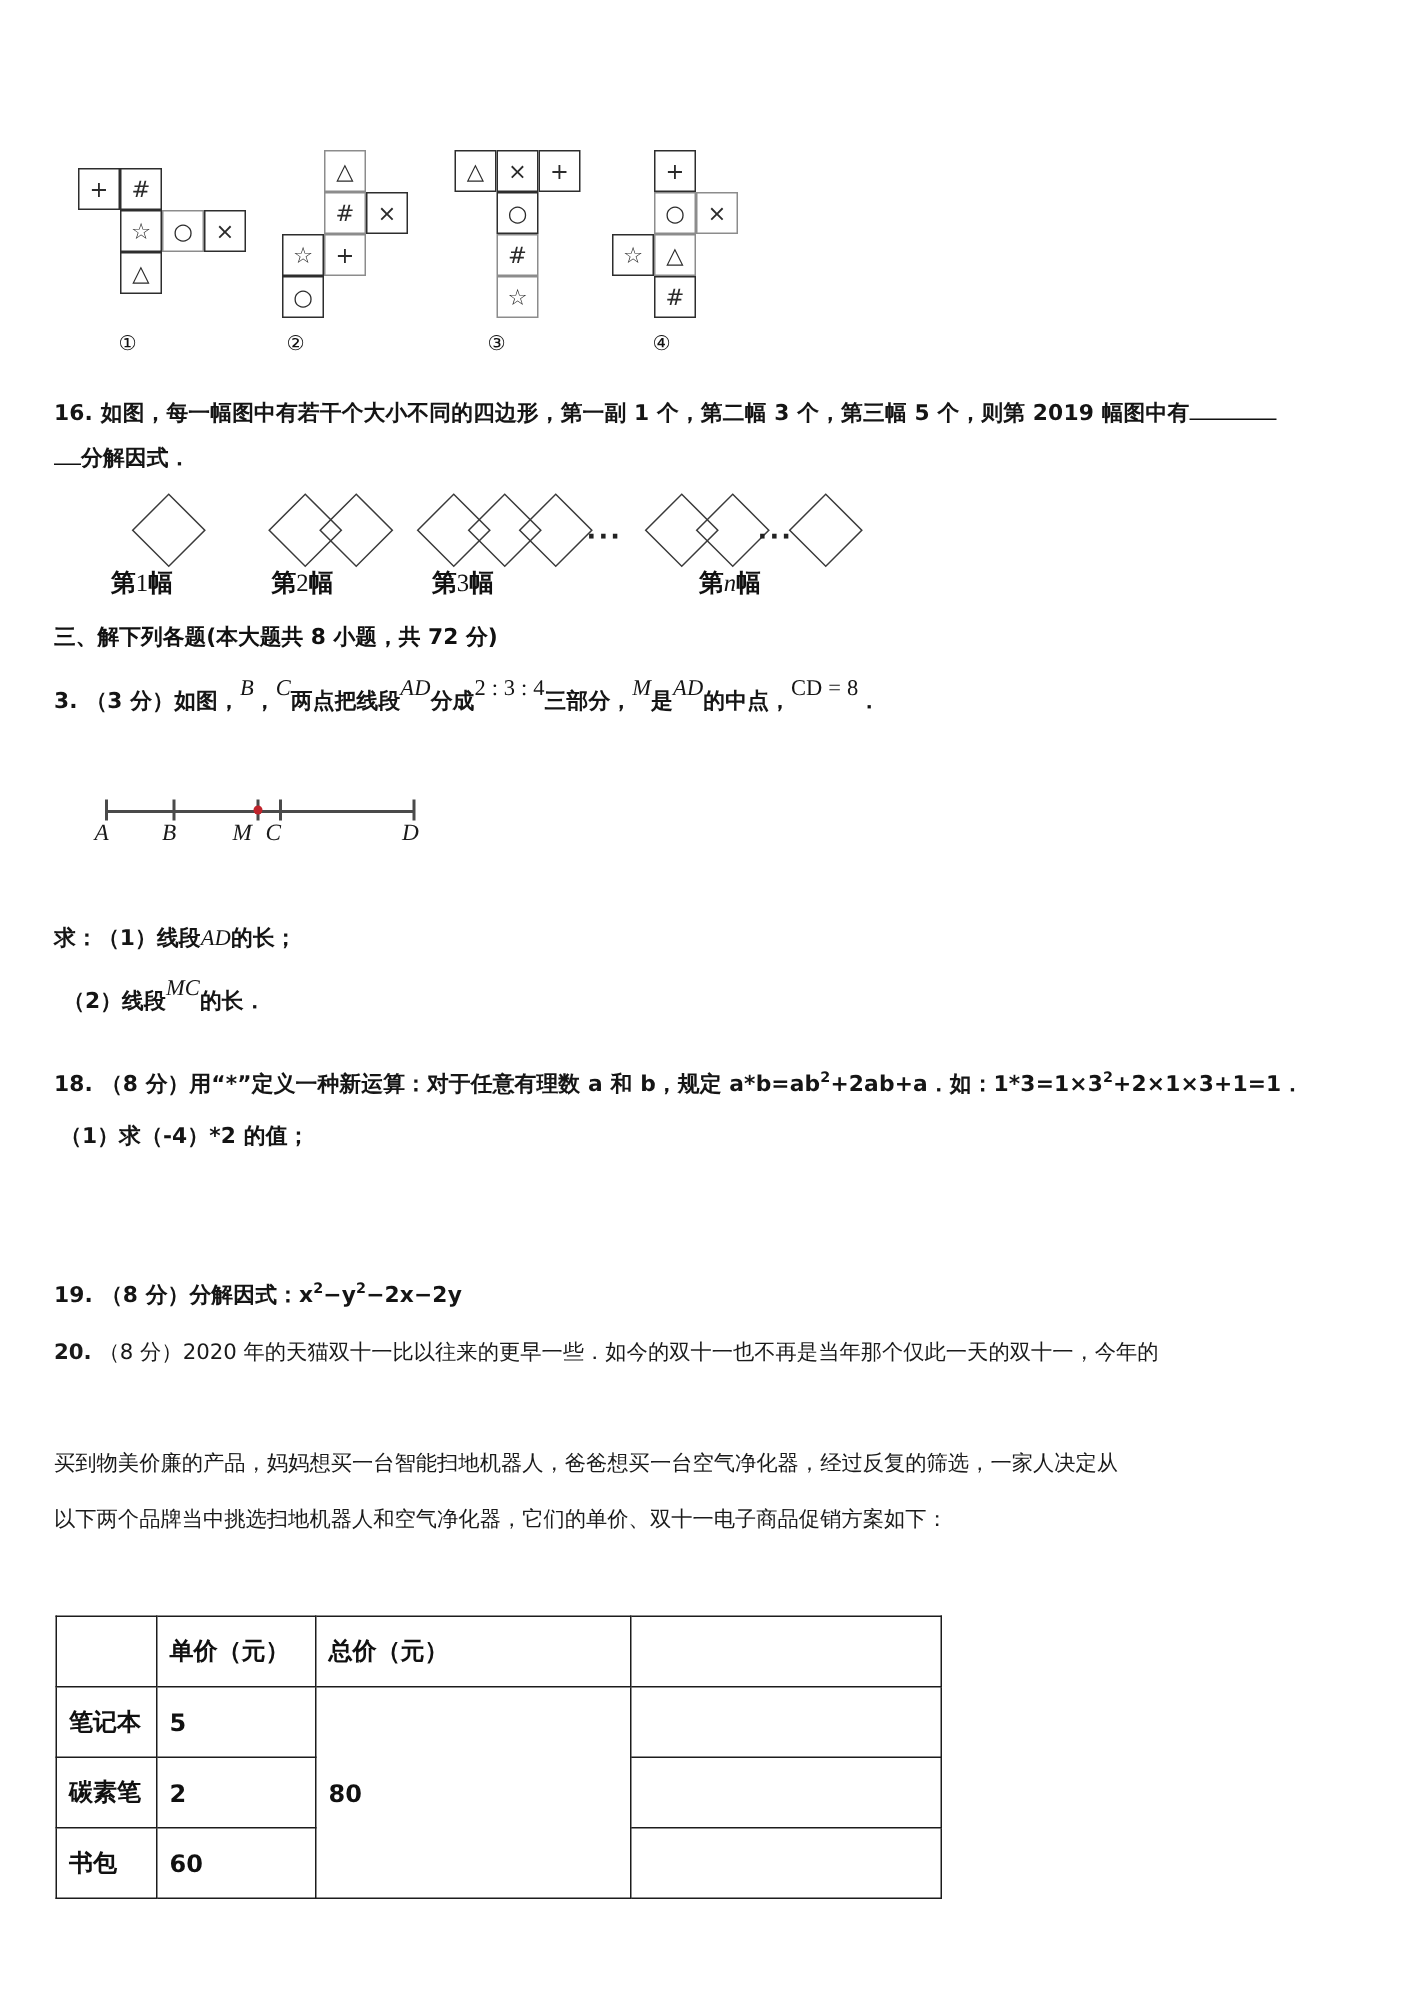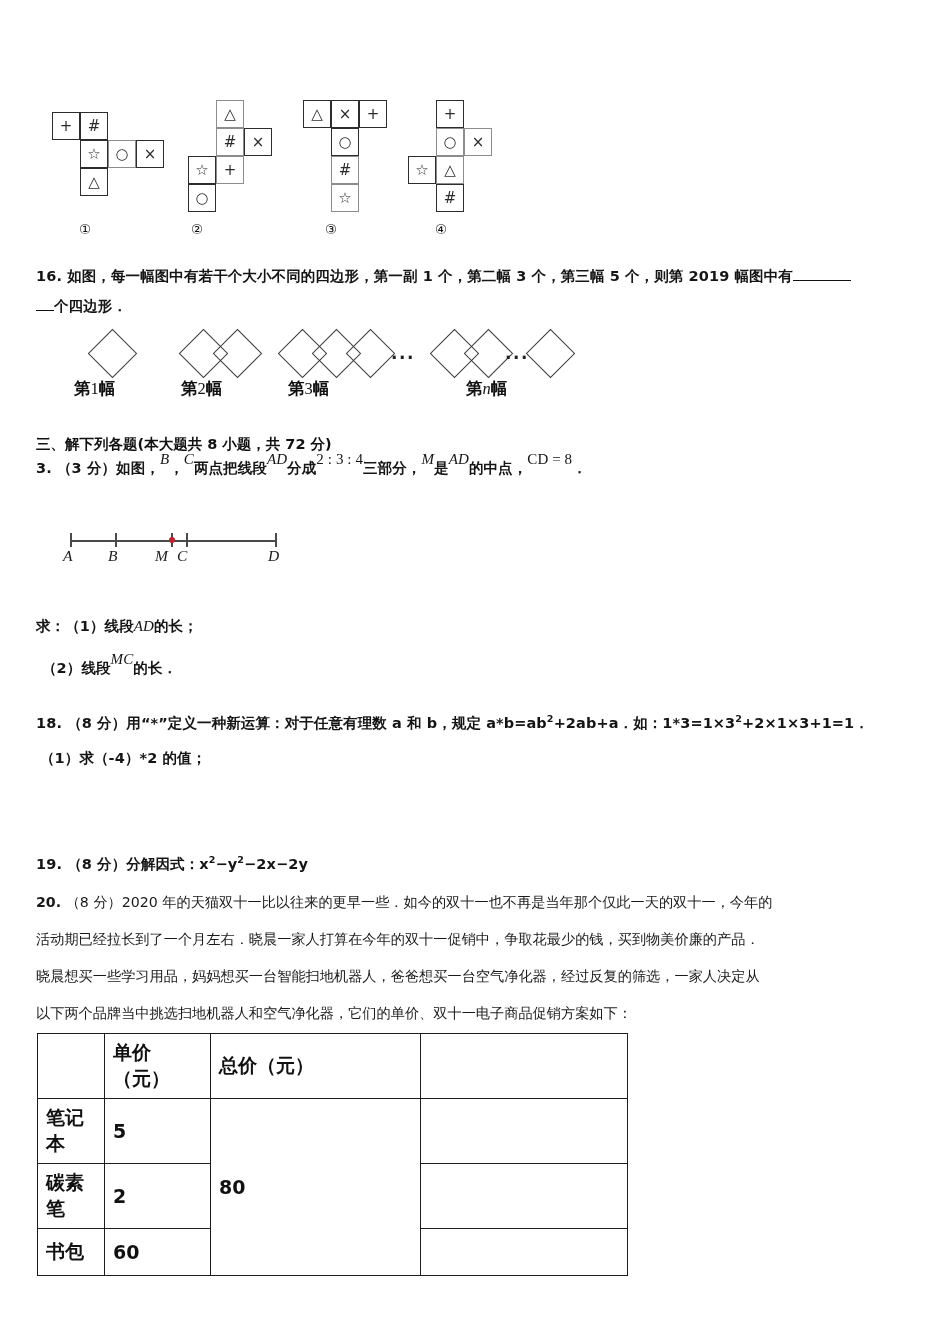--- a/index.html
+++ b/index.html
@@ -39,21 +39,20 @@
     color: #1a1a1a;
     text-align: justify;
   }
   .para b { font-weight: bold; }
   .sec-head {
     position: absolute;
     font-family: "DejaVu Sans", "Liberation Sans", sans-serif;
     font-weight: bold;
     font-size: 14.5px;
     color: #111;
-    margin-top: 20px;
   }
   .raised {
     display: inline-block;
     position: relative;
     top: -9px;
     font-family: "Liberation Serif", "DejaVu Serif", serif;
     font-style: italic;
     font-weight: normal;
     font-size: 15px;
   }
@@ -172,23 +171,24 @@
   }
   .frac .num { display: block; padding: 0 4px; font-style: italic; }
   .frac .den { display: block; border-top: 1.3px solid #111; padding: 0 4px; }
 
   
   table.goods {
     position: absolute;
     border-collapse: collapse;
     table-layout: fixed;
     font-family: "DejaVu Sans", "Liberation Sans", sans-serif;
-    font-size: 19px;
+    font-size: 16px;
     font-weight: bold;
     color: #111;
+    margin-top: 44px;
   }
   table.goods td {
     border: 1.3px solid #1c1c1c;
     padding: 6px 8px;
     vertical-align: middle;
     background: #fff;
   }
   table.goods td.hdr { height: 34px; vertical-align: middle; }
   table.goods td.body { height: 34px; }
 </style>
@@ -235,21 +235,21 @@
     <div class="net-cell" style="left:28px; top:56px;">△</div>
     <div class="net-cell dark" style="left:28px; top:84px;">#</div>
   </div>
   <div class="net-label" style="left:426px; top:221px;">④</div>
 
   <div class="qtext" style="left:36px; top:258px; width:884px;">
     <span>16.</span>
     <span>如图，每一幅图中有若干个大小不同的四边形，第一副 1 个，第二幅 3 个，第三幅 5 个，则第 2019 幅图中有</span><span class="blank-line" style="width:58px;"></span>
   </div>
   <div class="qtext" style="left:36px; top:288px; width:884px;">
-    <span class="blank-line" style="width:18px;"></span><span>个四边形．</span>
+    <span class="blank-line" style="width:18px;"></span><span>分解因式．</span>
   </div>
 
   <div class="rhombi" style="left:0px; top:0px;">
 
     <div class="rh-fig" style="left:95px; top:336px;">
       <div class="rh" style="left:0px; top:0px;"></div>
     </div>
     <div class="rh-cap" style="left:74px; top:378px;">
       <span>第</span><span class="num">1</span><span>幅</span>
     </div>
@@ -321,25 +321,22 @@
 
   <div class="qtext" style="left:36px; top:846px;">
     <span>19.</span>
     <span>（8 分）分解因式：x</span><sup class="exp">2</sup><span>−y</span><sup class="exp">2</sup><span>−2x−2y</span>
   </div>
 
   <div class="para" style="left:36px; top:884px; width:886px;">
     <b>20.</b>
     <span>（8 分）2020 年的天猫双十一比以往来的更早一些．如今的双十一也不再是当年那个仅此一天的双十一，今年的</span>
   </div>
-  <div class="para" style="left:36px; top:921px; width:886px;">
-    <span>活动期已经拉长到了一个月左右．晓晨一家人打算在今年的双十一促销中，争取花最少的钱，买到物美价廉的产品．</span>
-  </div>
   <div class="para" style="left:36px; top:958px; width:886px;">
-    <span>晓晨想买一些学习用品，妈妈想买一台智能扫地机器人，爸爸想买一台空气净化器，经过反复的筛选，一家人决定从</span>
+    <span>买到物美价廉的产品，妈妈想买一台智能扫地机器人，爸爸想买一台空气净化器，经过反复的筛选，一家人决定从</span>
   </div>
   <div class="para" style="left:36px; top:995px; width:886px;">
     <span>以下两个品牌当中挑选扫地机器人和空气净化器，它们的单价、双十一电子商品促销方案如下：</span>
   </div>
 
   <table class="goods" style="left:37px; top:1033px; width:590px;">
     <colgroup>
       <col style="width:67px;">
       <col style="width:106px;">
       <col style="width:210px;">

